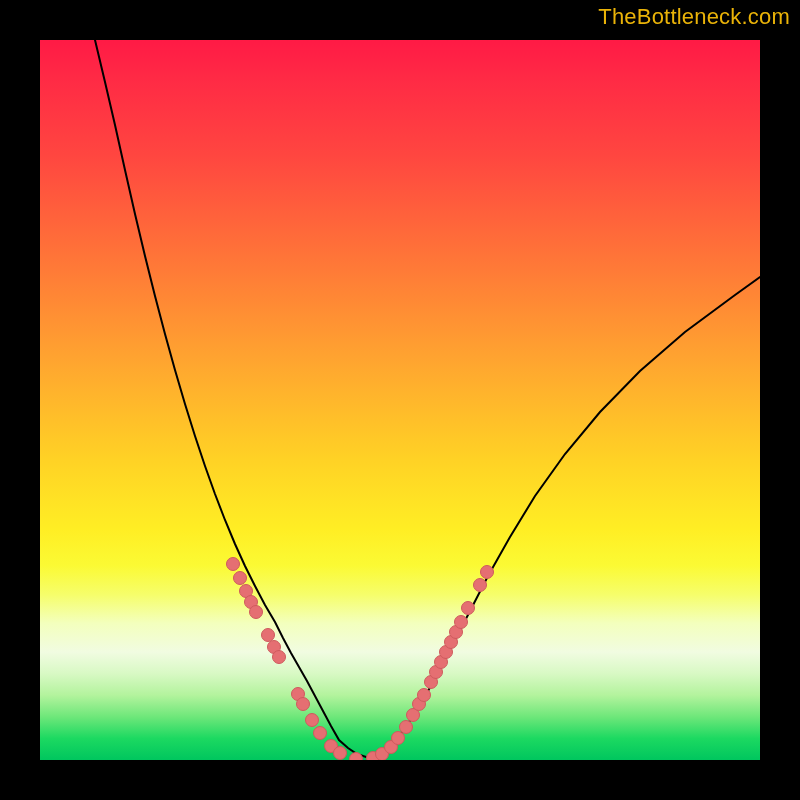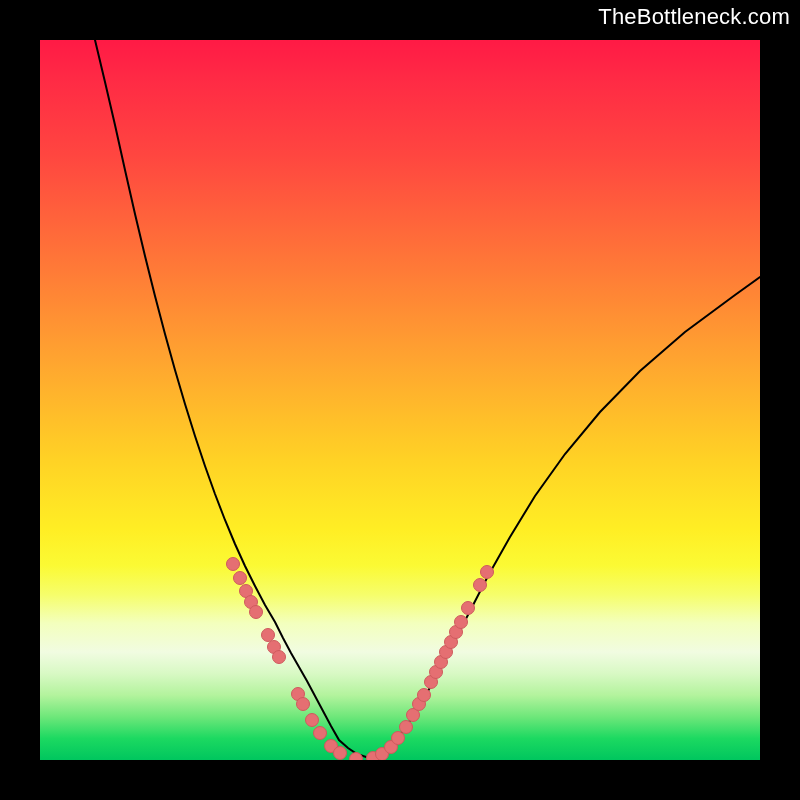--- a/index.html
+++ b/index.html
@@ -14,21 +14,21 @@
   .frame {
     position: relative;
     width: 800px;
     height: 800px;
     background: #000;
   }
   .watermark {
     position: absolute;
     top: 4px;
     right: 10px;
-    color: #ffffff;
+    color: #eab308;
     font-size: 22px;
     font-weight: 500;
     letter-spacing: 0.2px;
     z-index: 20;
     user-select: none;
   }
   .plot-area {
     position: absolute;
     left: 40px;
     top: 40px;

